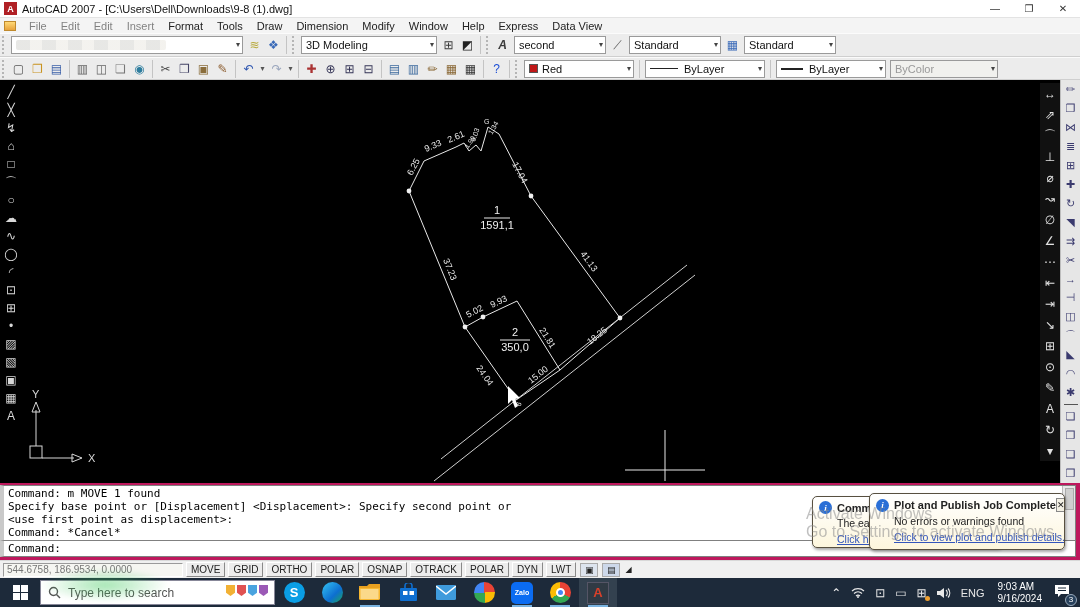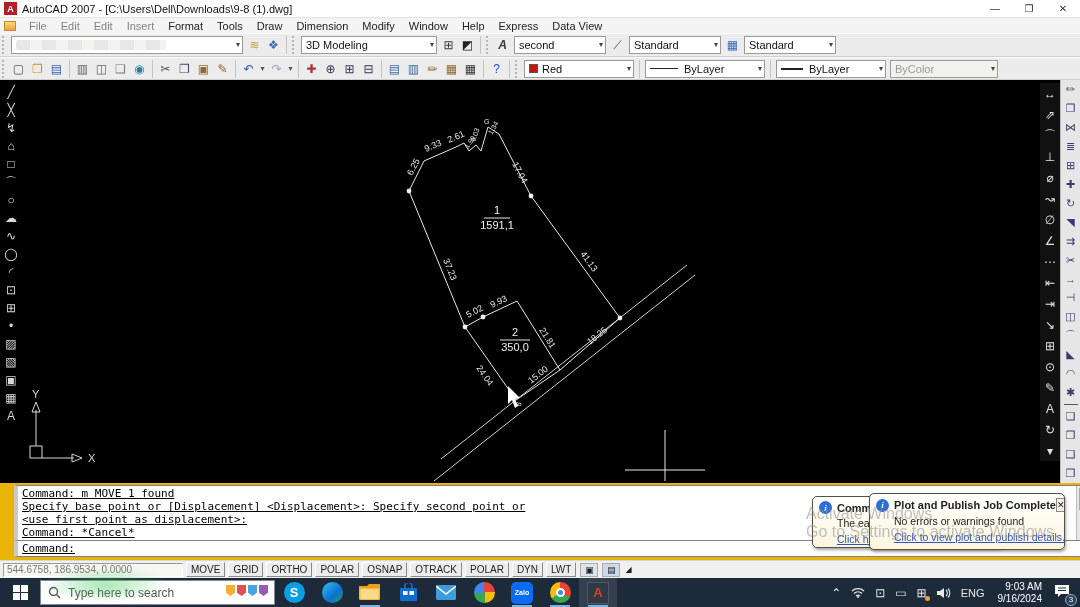--- a/index.html
+++ b/index.html
@@ -39,21 +39,21 @@
   #modify-strip { position:absolute; right:0; top:0; width:20px; height:403px; display:flex; flex-direction:column; align-items:center; background:#e6e6e6; border-left:1px solid #bdbdbd; }
   #modify-strip .vbtn { width:18px; height:19px; color:#3a3a6e; font-size:11px; display:flex; align-items:center; justify-content:center; }
   .vsep { width:14px; height:1px; background:#555; margin:2px 0; }
   #canvas-svg { position:absolute; left:22px; top:0; }
   text.dim { fill:#e8e8e8; font-size:9px; font-family:"Liberation Sans",sans-serif; }
   text.tiny { font-size:7px; }
   text.plabel { fill:#f0f0f0; font-size:11px; }
   text.ucs { fill:#d8d8d8; font-size:11px; }
 
   
-  #command { position:absolute; left:0; top:483px; width:1080px; height:77px; background:#eab308; padding:2px 2px 0 14px;text-decoration:underline; }
+  #command { position:absolute; left:0; top:483px; width:1080px; height:77px; background:#be185d; padding:2px 2px 0 0; }
   #cmd-box { position:relative; width:1076px; height:56px; background:#fff; border:1px solid #808080; padding:1px 4px; font-family:"DejaVu Sans Mono",monospace; font-size:11px; color:#000; line-height:13px; border-left:4px solid #c9c9c9; }
   #cmd-prompt { position:relative; width:1076px; height:16px; background:#fff; border:1px solid #808080; border-top:none; padding:1px 4px; font-family:"DejaVu Sans Mono",monospace; font-size:11px; color:#000; border-left:4px solid #c9c9c9; }
   #cmd-scroll { position:absolute; right:0; top:0; width:13px; height:54px; background:#e8e8e8; border-left:1px solid #bbb; }
   #cmd-scroll .thumb { margin:2px 2px; width:9px; height:22px; background:#cfcfcf; border:1px solid #aaa; }
 
   
   #statusbar { position:absolute; left:0; top:560px; width:1080px; height:18px; background:#f0f0f0; display:flex; align-items:center; font-size:10px; color:#222; border-top:1px solid #d8d8d8; }
   #coords { width:180px; height:14px; margin-left:3px; background:#f6f6f2; border:1px solid #9a9a9a; border-right-color:#fff; border-bottom-color:#fff; padding:0 3px; font-size:10px; color:#777; overflow:hidden; white-space:nowrap; }
   .sbtn { height:15px; padding:0 4px; margin-left:3px; background:#ececec; border:1px solid #fff; border-right-color:#8a8a8a; border-bottom-color:#8a8a8a; display:flex; align-items:center; font-size:10px; }
   .stool { width:18px; height:14px; margin-left:4px; border:1px solid #aaa; background:#dde4ee; display:flex;align-items:center;justify-content:center; font-size:9px; }
@@ -77,21 +77,21 @@
   #searchbox { width:235px; height:25px; background:#fff; border:1px solid #889; display:flex; align-items:center; color:#555; font-size:12px; position:relative; }
   #searchbox .mag { margin:0 7px; }
   #searchbox .banners { position:absolute; right:6px; top:4px; display:flex; }
   #searchbox .flag { width:9px; height:11px; margin-left:2px; clip-path:polygon(0 0,100% 0,100% 70%,50% 100%,0 70%); }
   .task-icon { width:38px; height:29px; display:flex; align-items:center; justify-content:center; position:relative; }
   .task-icon.open::after { content:""; position:absolute; left:9px; bottom:0; width:20px; height:2px; background:#7ab3e0; }
   .task-icon.active { background:#33414f; }
   .circle-ic { width:21px; height:21px; border-radius:50%; display:flex; align-items:center; justify-content:center; font-weight:bold; font-size:13px; color:#fff; }
   #tray { margin-left:auto; display:flex; align-items:center; height:29px; }
   #tray .tico { margin:0 5px; font-size:12px; color:#e8e8e8; display:flex; align-items:center; }
-  #clock { text-align:right; font-size:10px; line-height:12px; margin:0 8px; }
+  #clock { font-size:10px; line-height:12px; margin:0 8px; }
   #action-center { margin:0 10px 0 4px; position:relative; }
   #action-center .badge { position:absolute; right:-7px; bottom:-4px; width:12px; height:12px; border-radius:50%; background:#28415c; border:1px solid #9ab; font-size:8px; display:flex; align-items:center; justify-content:center; }
 </style>
 </head>
 <body>
 
 <div id="app">
 
   <div id="titlebar">
     <div class="appicon">A</div>

